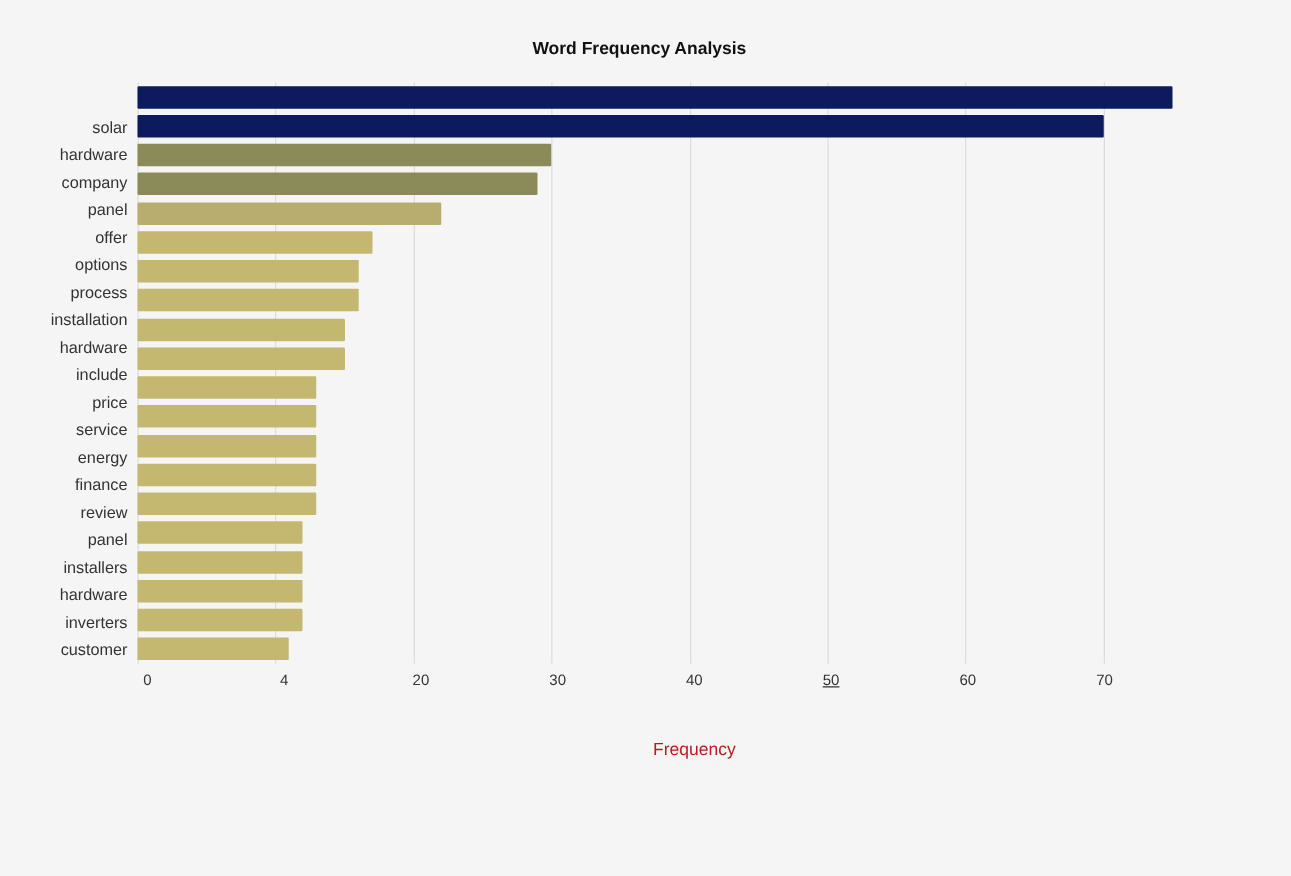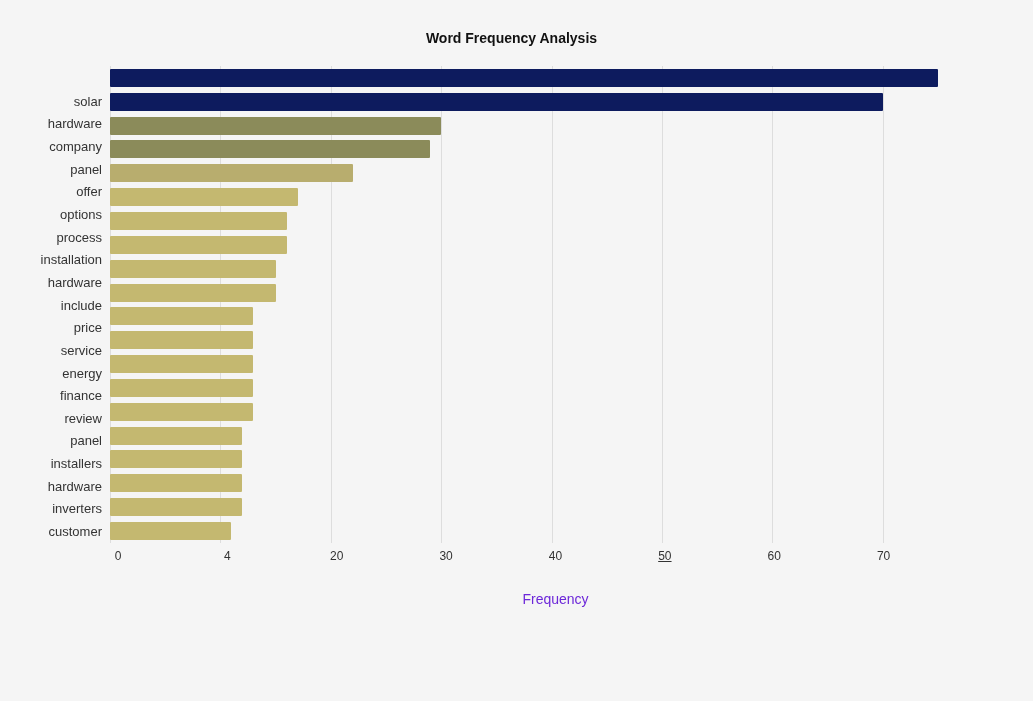--- a/index.html
+++ b/index.html
@@ -102,22 +102,22 @@
     }
     .x-tick {
       font-size: 12px;
       color: #333;
       position: absolute;
       transform: translateX(-50%);
     }
     .x-axis-label {
       text-align: center;
       font-size: 14px;
-      color: #6d28d9;
-      margin-top: 28px;
+      color: #b91c1c;
+      margin-top: 40px;
       margin-left: 88px;
     }
   </style>
 </head>
 <body>
 
 <div class="chart-container">
   <div class="chart-title">Word Frequency Analysis</div>
   <div class="chart-area">
     <div class="bars-section">

